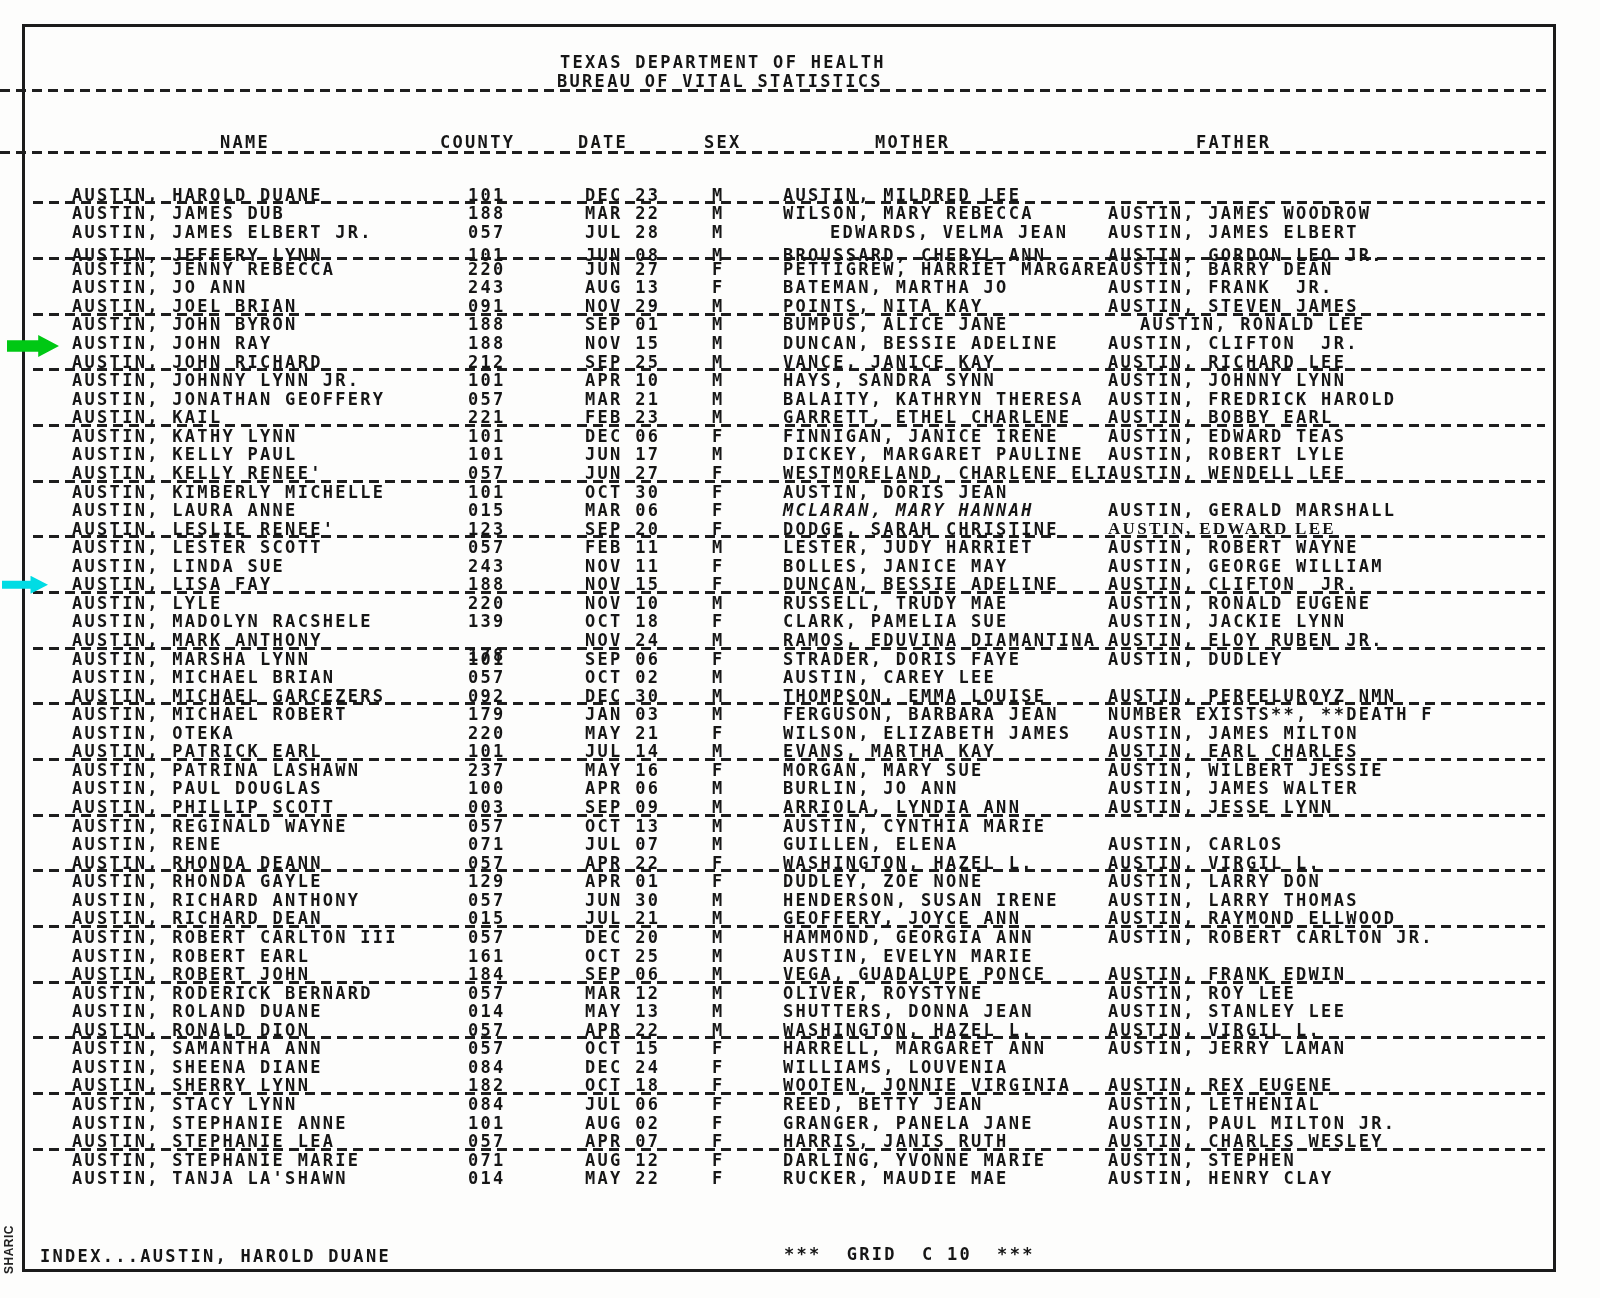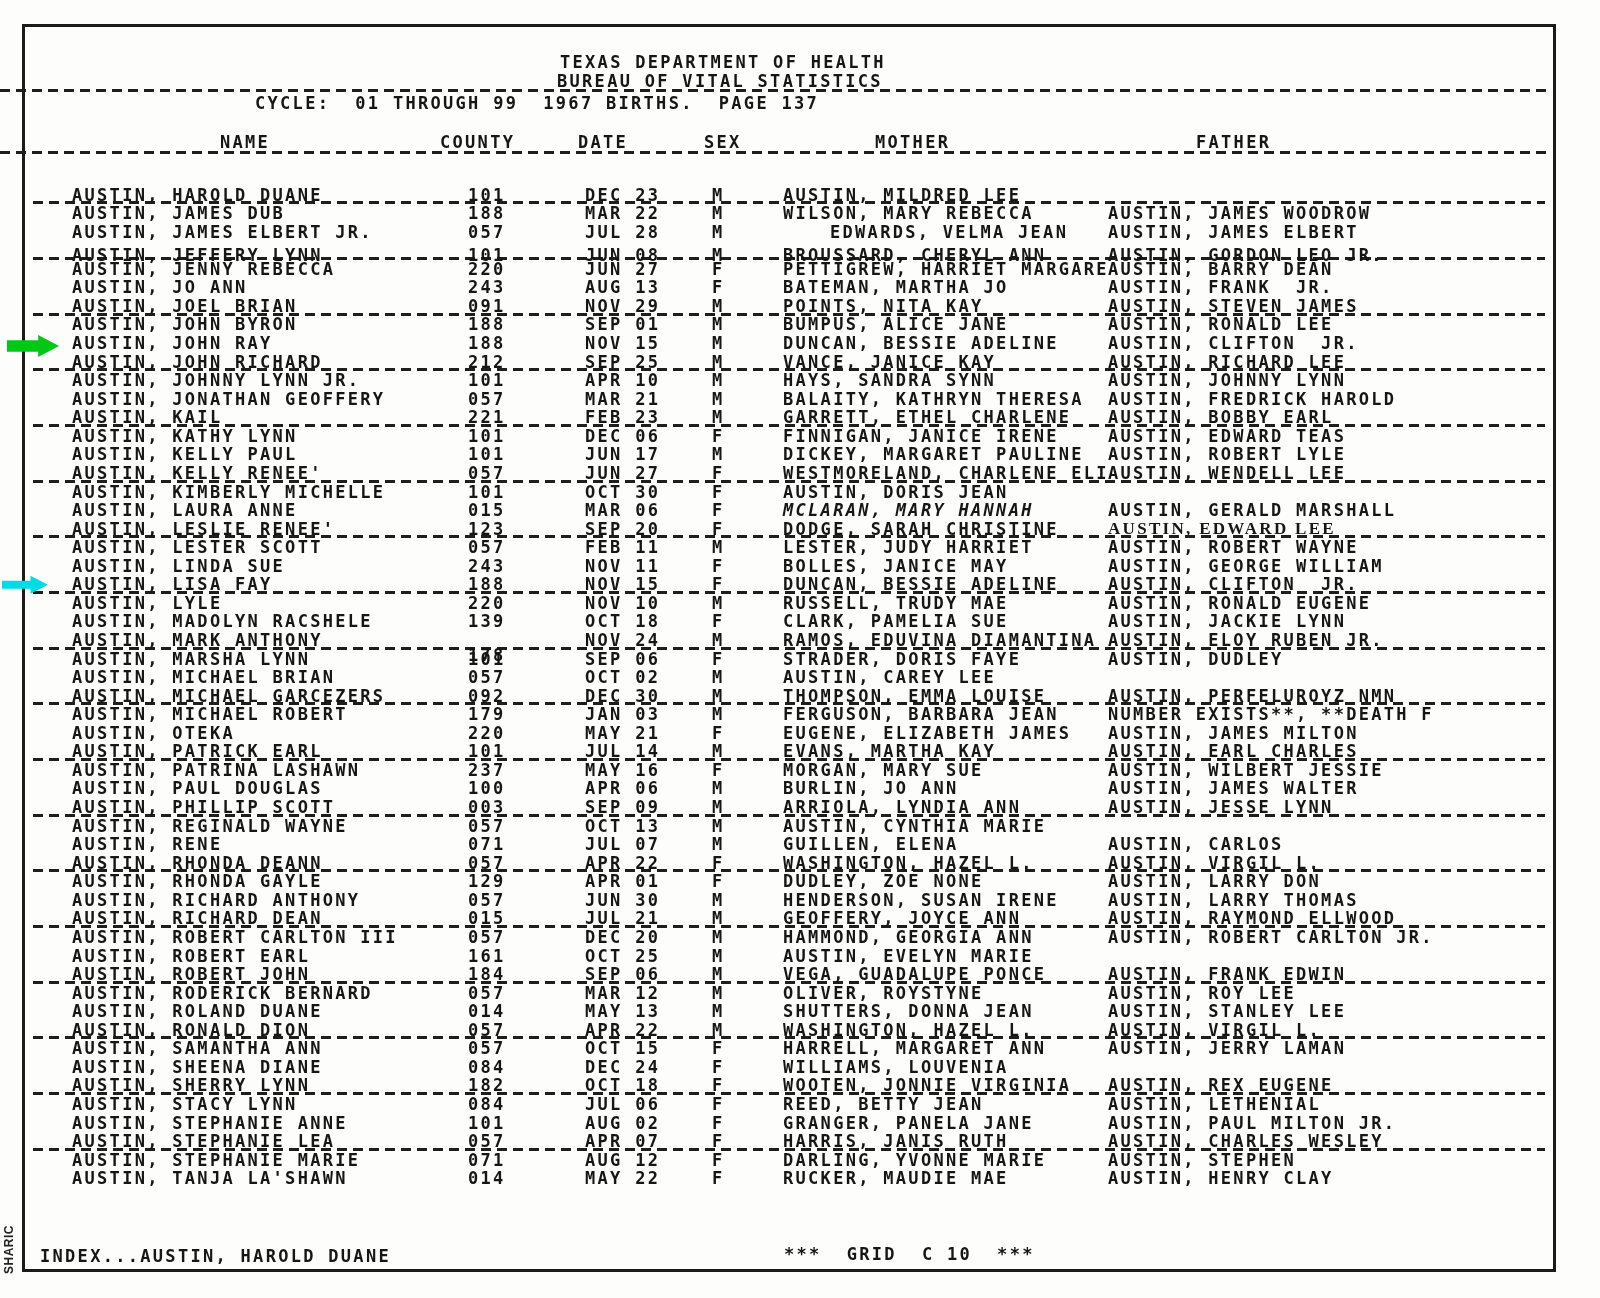--- a/index.html
+++ b/index.html
@@ -48,21 +48,20 @@
 </head>
 <body>
 
 <div class="page">
 
   <div class="frame"></div>
 
   <div class="t" style="left:560px; top:53px;">TEXAS DEPARTMENT OF HEALTH</div>
   <div class="t" style="left:557px; top:72px;">BUREAU OF VITAL STATISTICS</div>
   <div class="rule" style="left:0px; top:89px; width:1552px;"></div>
-  <div class="t" style="left:255px; top:94px;">CYCLE:  01 THROUGH 99  1967 BIRTHS.  PAGE 137</div>
 
   <div>
     <div class="t" style="left:220px; top:133px;">NAME</div>
     <div class="t" style="left:440px; top:133px;">COUNTY</div>
     <div class="t" style="left:578px; top:133px;">DATE</div>
     <div class="t" style="left:704px; top:133px;">SEX</div>
     <div class="t" style="left:875px; top:133px;">MOTHER</div>
     <div class="t" style="left:1196px;top:133px;">FATHER</div>
   </div>
   <div class="rule" style="left:0px; top:151px; width:1552px;"></div>
@@ -125,21 +124,21 @@
         <span class="t cell" style="left: 712px;">M</span>
         <span class="t cell" style="left: 783px;">POINTS, NITA KAY</span>
         <span class="t cell" style="left: 1108px;">AUSTIN, STEVEN JAMES</span>
       </div>
       <div class="row" style="top: 315.4px;">
         <span class="t cell" style="left: 72px;">AUSTIN, JOHN BYRON</span>
         <span class="t cell" style="left: 468px;">188</span>
         <span class="t cell" style="left: 585px;">SEP 01</span>
         <span class="t cell" style="left: 712px;">M</span>
         <span class="t cell" style="left: 783px;">BUMPUS, ALICE JANE</span>
-        <span class="t cell" style="left: 1108px;">AUSTIN, RONALD LEE</span>
+        <span class="t cell" style="left: 1140px;">AUSTIN, RONALD LEE</span>
       </div>
       <div class="row" style="top: 334px;">
         <span class="t cell" style="left: 72px;">AUSTIN, JOHN RAY</span>
         <span class="t cell" style="left: 468px;">188</span>
         <span class="t cell" style="left: 585px;">NOV 15</span>
         <span class="t cell" style="left: 712px;">M</span>
         <span class="t cell" style="left: 783px;">DUNCAN, BESSIE ADELINE</span>
         <span class="t cell" style="left: 1108px;">AUSTIN, CLIFTON  JR.</span>
       </div>
       <div class="arrow" style="left: 7px; top: 335px; width: 52px; height: 22px; background: rgb(0, 200, 20); clip-path: polygon(0px 24%, 60% 24%, 60% 0px, 100% 50%, 60% 100%, 60% 76%, 0px 76%);"></div>
@@ -307,21 +306,21 @@
         <span class="t cell" style="left: 585px;">JAN 03</span>
         <span class="t cell" style="left: 712px;">M</span>
         <span class="t cell" style="left: 783px;">FERGUSON, BARBARA JEAN</span>
         <span class="t cell" style="left: 1108px;">NUMBER EXISTS**, **DEATH F</span>
       </div>
       <div class="row" style="top: 723.7px;">
         <span class="t cell" style="left: 72px;">AUSTIN, OTEKA</span>
         <span class="t cell" style="left: 468px;">220</span>
         <span class="t cell" style="left: 585px;">MAY 21</span>
         <span class="t cell" style="left: 712px;">F</span>
-        <span class="t cell" style="left: 783px;">EUGENE, ELIZABETH JAMES</span>
+        <span class="t cell" style="left: 783px;">WILSON, ELIZABETH JAMES</span>
         <span class="t cell" style="left: 1108px;">AUSTIN, JAMES MILTON</span>
       </div>
       <div class="rule" style="left: 33px; top: 757.9px; width: 1512px;"></div>
       <div class="row" style="top: 742.3px;">
         <span class="t cell" style="left: 72px;">AUSTIN, PATRICK EARL</span>
         <span class="t cell" style="left: 468px;">101</span>
         <span class="t cell" style="left: 585px;">JUL 14</span>
         <span class="t cell" style="left: 712px;">M</span>
         <span class="t cell" style="left: 783px;">EVANS, MARTHA KAY</span>
         <span class="t cell" style="left: 1108px;">AUSTIN, EARL CHARLES</span>

